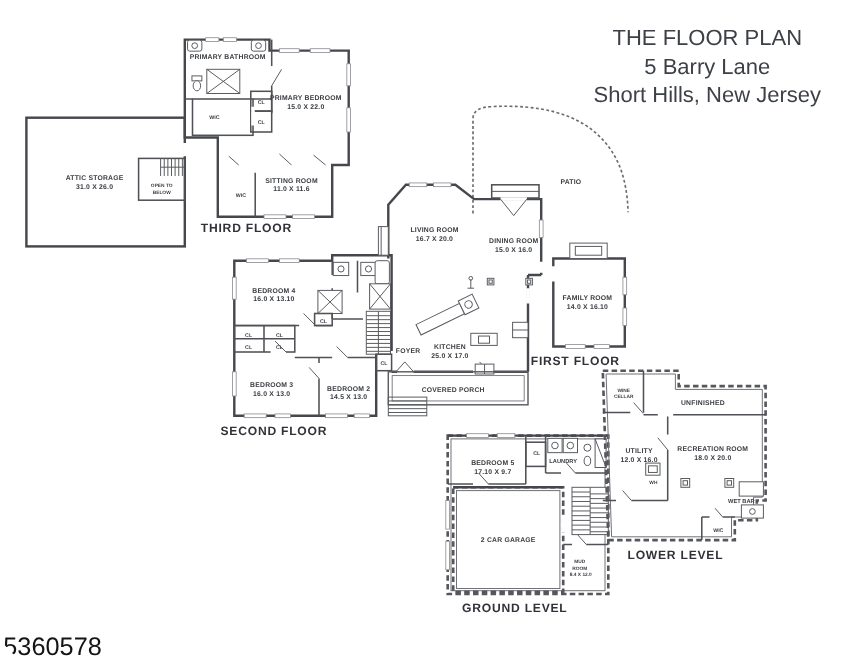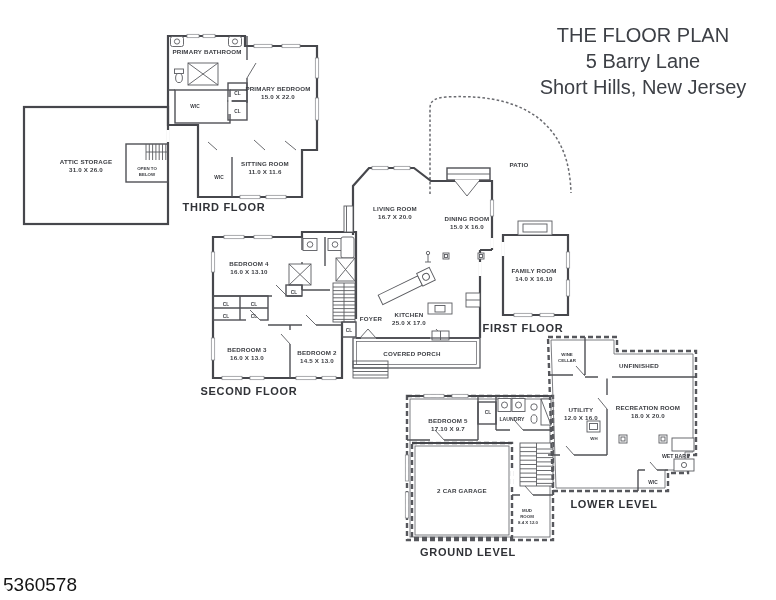--- a/index.html
+++ b/index.html
@@ -1,20 +1,20 @@
 <!DOCTYPE html>
 <html><head>
 <meta charset="utf-8">
 <style>
   html,body{margin:0;padding:0;background:#fff;}
   .stage{position:relative;width:776px;height:600px;background:#ffffff;overflow:hidden;
          font-family:"Liberation Sans",sans-serif;border-radius:29px;}
   .title-block{position:absolute;left:498px;top:22px;width:290px;text-align:center;
                color:#3d4046;font-size:20px;line-height:26px;font-weight:400;}
-  .listing-id{position:absolute;left:3px;top:574px;color:#141414;font-size:19px;font-weight:400;}
+  .listing-id{position:absolute;left:3px;top:574px;color:#141414;font-size:23px;font-weight:400;}
   svg{position:absolute;left:0;top:0;}
   
   .w  {stroke:#46474c;stroke-width:2.2;fill:none;}
   .w2 {stroke:#505156;stroke-width:1.4;fill:none;}
   .w1 {stroke:#5a5b60;stroke-width:0.9;fill:none;}
   .fx {stroke:#5a5b60;stroke-width:0.9;fill:#ffffff;}
   .er {stroke:#ffffff;stroke-width:3.2;fill:none;}
   .dw {stroke:#56575c;stroke-width:2.4;fill:none;stroke-dasharray:5 3;}
   .di {stroke:#6e6f74;stroke-width:0.9;fill:none;}
   .pd {stroke:#6a6b70;stroke-width:1.5;fill:none;stroke-dasharray:2.6 2.2;}

